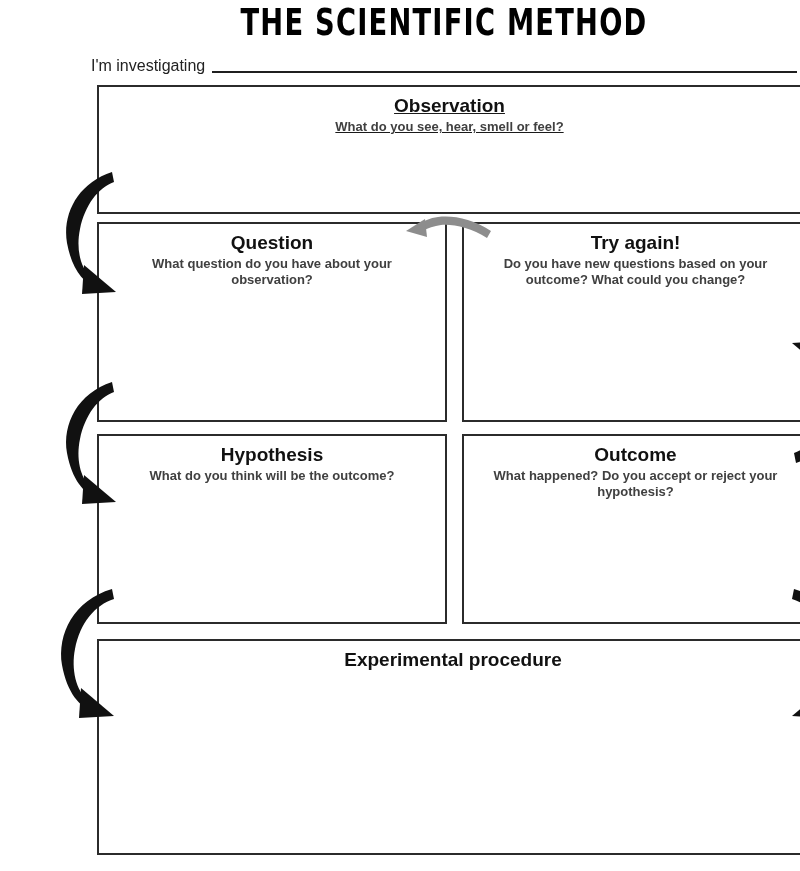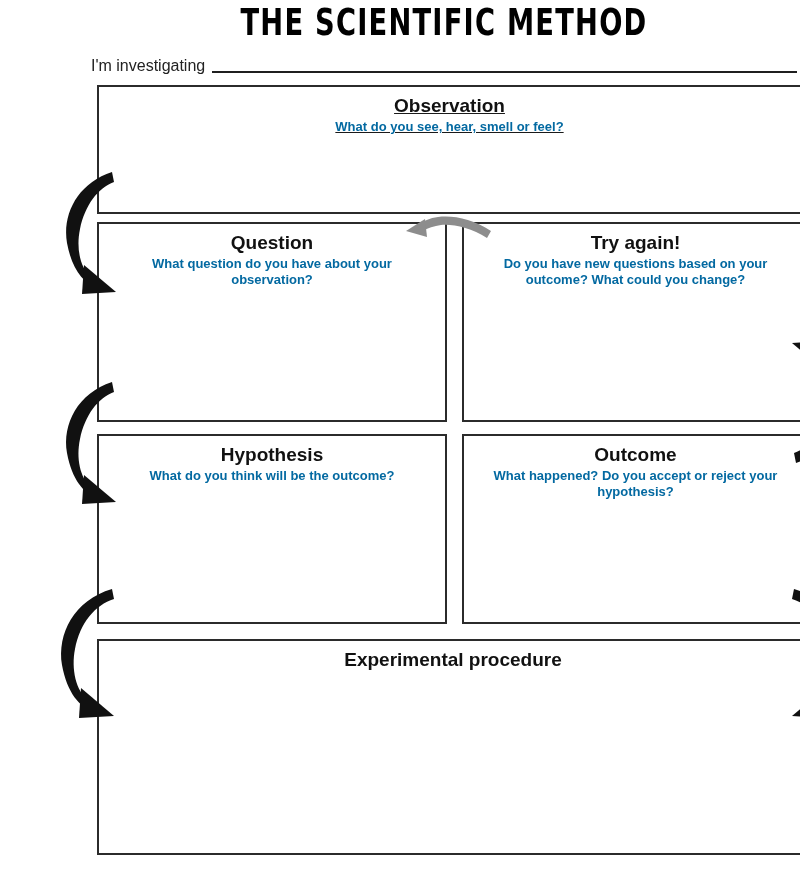--- a/index.html
+++ b/index.html
@@ -75,21 +75,21 @@
   }
   .box .box-title {
     font-size: 19px;
     font-weight: 700;
     color: #111111;
     line-height: 24px;
   }
   .box .box-sub {
     font-size: 13px;
     font-weight: 700;
-    color: #0369a1;
+    color: #404040;
     line-height: 16px;
     padding: 1px 14px 0 14px;
   }
 
   #box-observation { left: 53px;  top: 85px;  width: 705px; height: 129px; text-decoration: underline; }
   #box-question    { left: 53px;  top: 222px; width: 350px; height: 200px; }
   #box-tryagain    { left: 418px; top: 222px; width: 347px; height: 200px; }
   #box-hypothesis  { left: 53px;  top: 434px; width: 350px; height: 190px; }
   #box-outcome     { left: 418px; top: 434px; width: 347px; height: 190px; }
   #box-procedure   { left: 53px;  top: 639px; width: 712px; height: 216px; }

